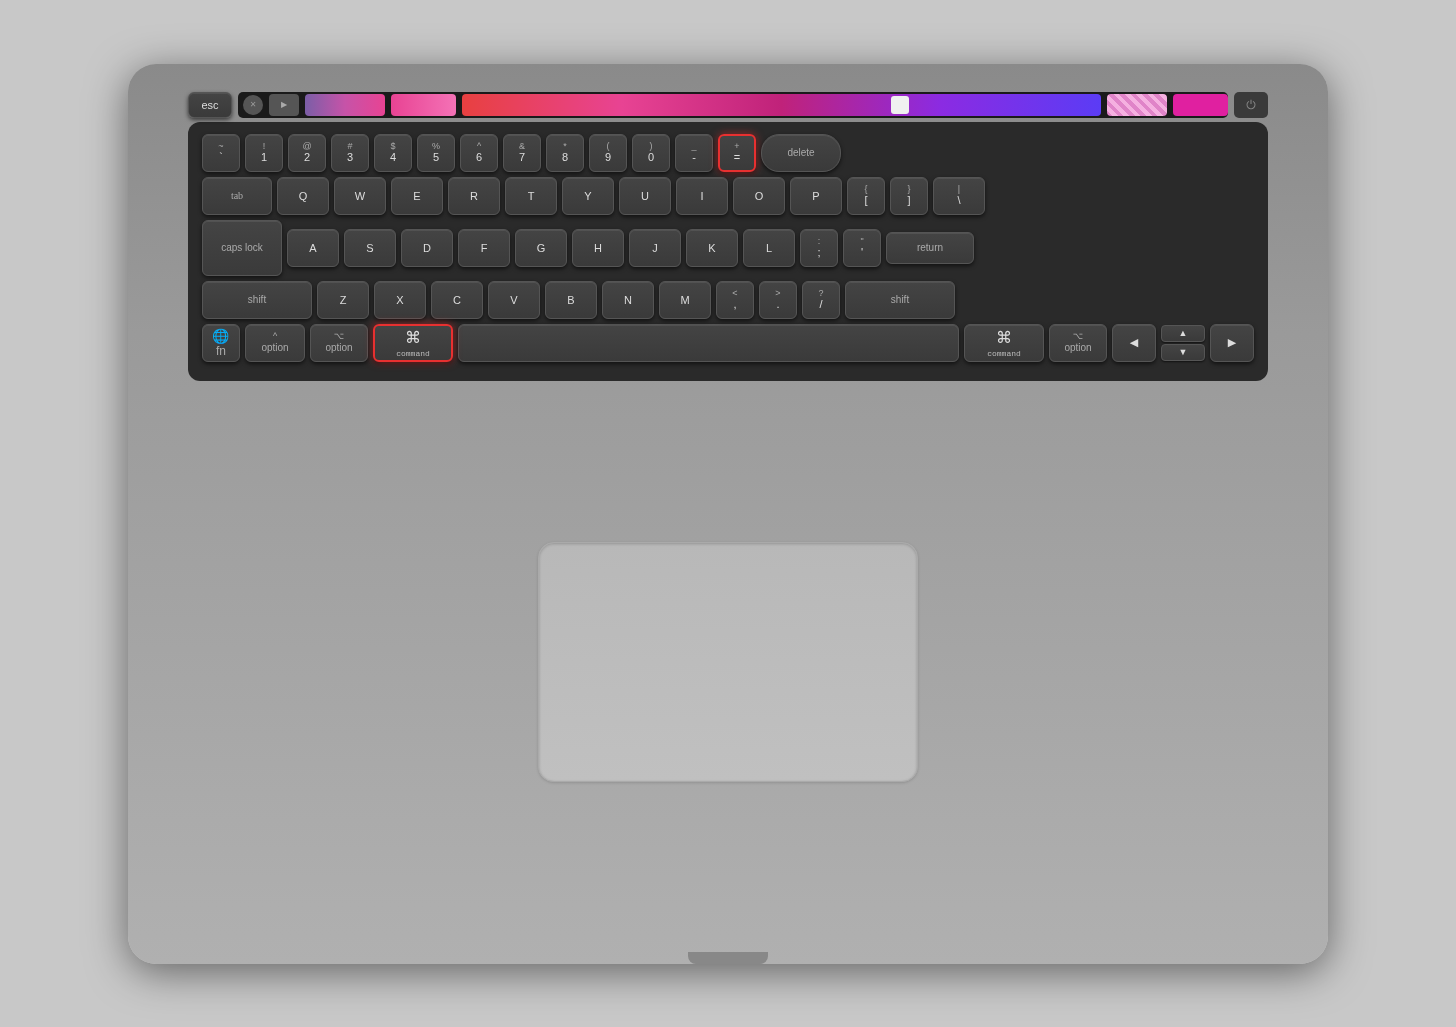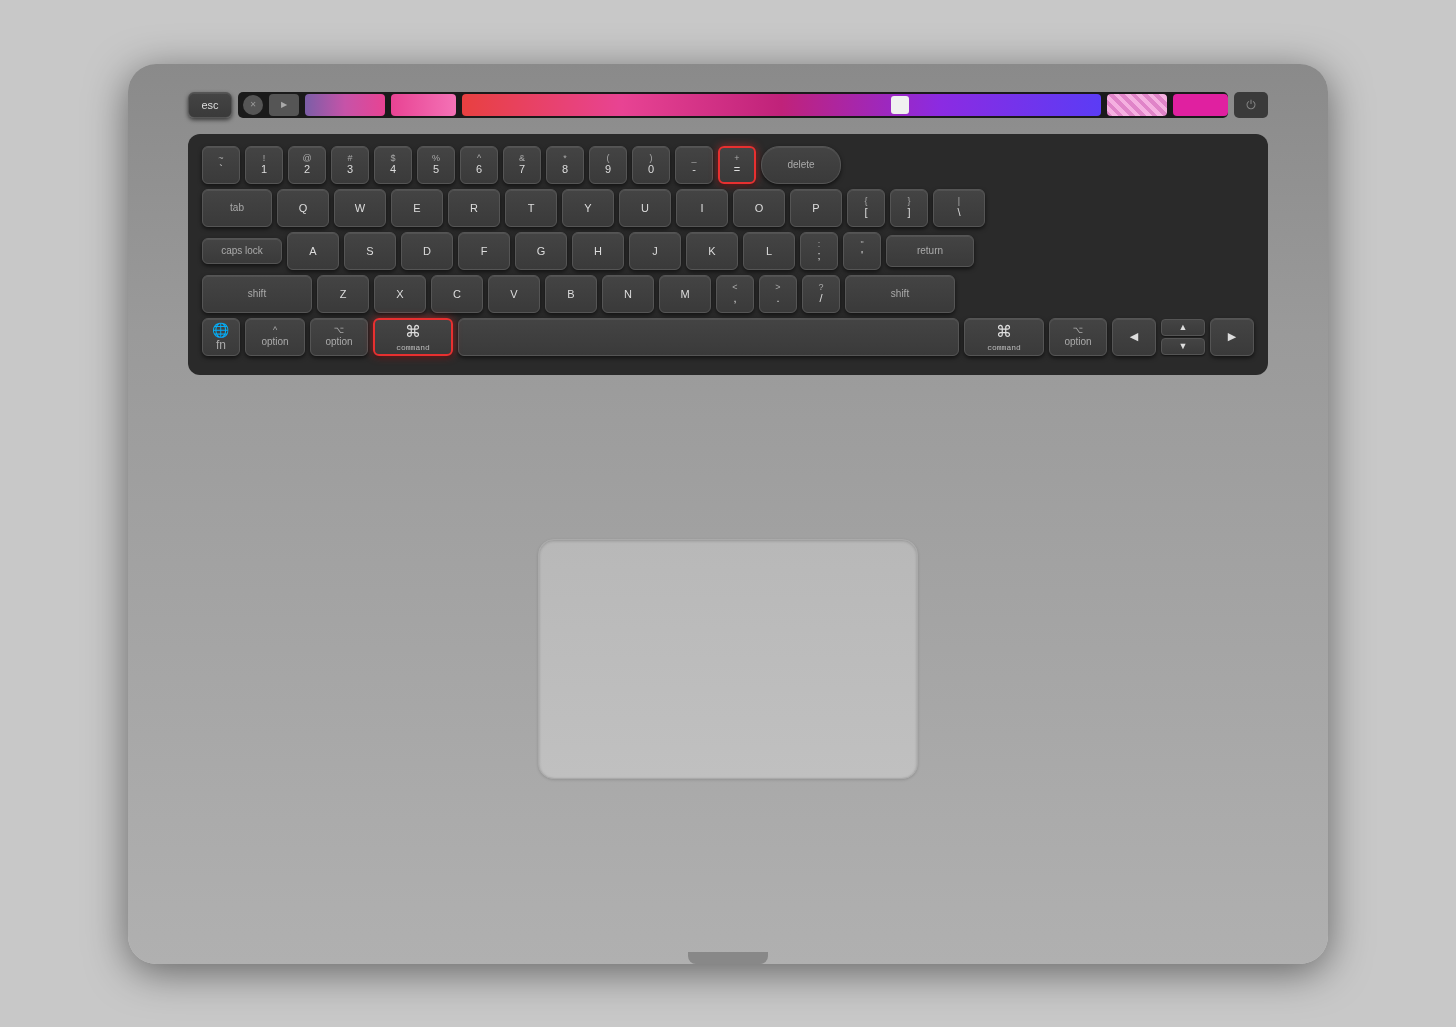--- a/index.html
+++ b/index.html
@@ -23,21 +23,21 @@
       flex-direction: column;
       align-items: center;
       padding: 28px 60px 0 60px;
       box-shadow: 0 8px 40px rgba(0,0,0,0.5);
     }
     
     .touch-bar-row {
       width: 100%;
       display: flex;
       align-items: center;
-      margin-bottom: 16px;
+      margin-bottom: 4px;
       gap: 6px;
     }
     .tb-esc {
       background: #3a3a3a;
       border-radius: 5px;
       color: #ccc;
       font-size: 10px;
       padding: 4px 8px;
       min-width: 44px;
       text-align: center;
@@ -231,29 +231,30 @@
     
     .key-delete {
       height: 38px;
       min-width: 80px;
       border-radius: 18px;
     }
     
     .key-tab {
       height: 38px;
       min-width: 70px;
+      font-family: Liberation Serif, serif;
     }
     
     .key-backslash {
       height: 38px;
       min-width: 52px;
     }
     
     .key-capslock {
-      height: 26px;
+      height: 56px;
       min-width: 80px;
     }
     
     .key-shift-l {
       height: 38px;
       min-width: 110px;
     }
     .key-shift-r {
       height: 38px;
       min-width: 110px;

